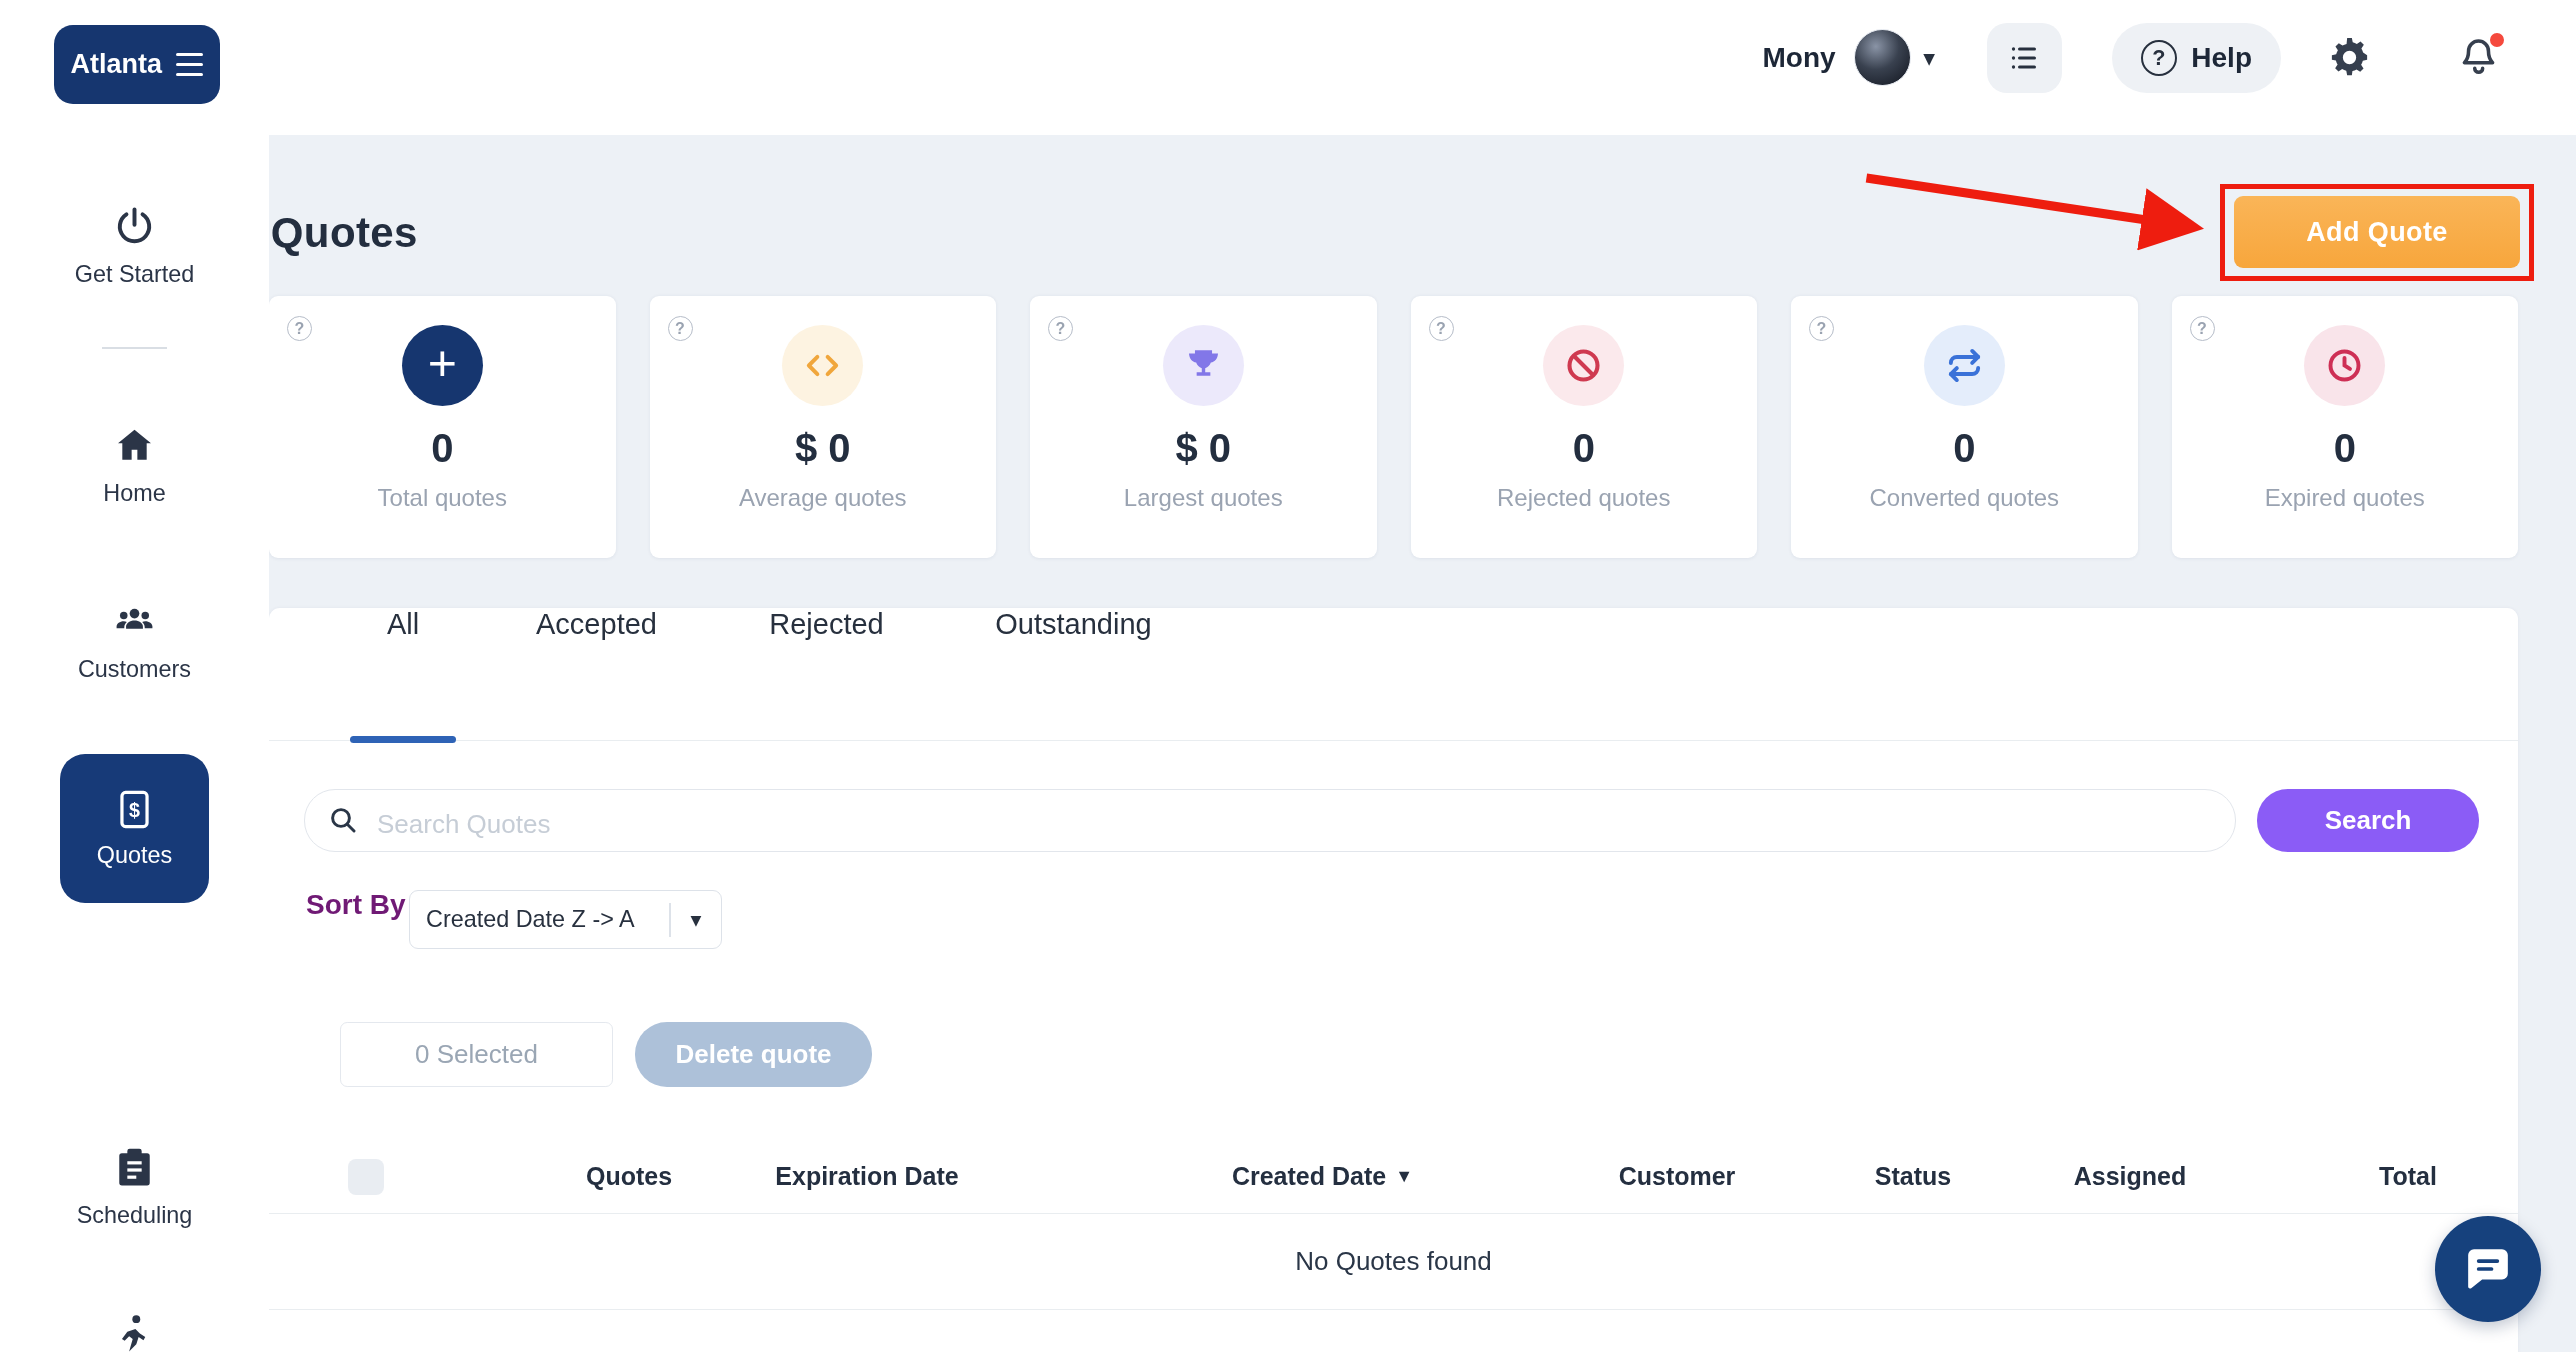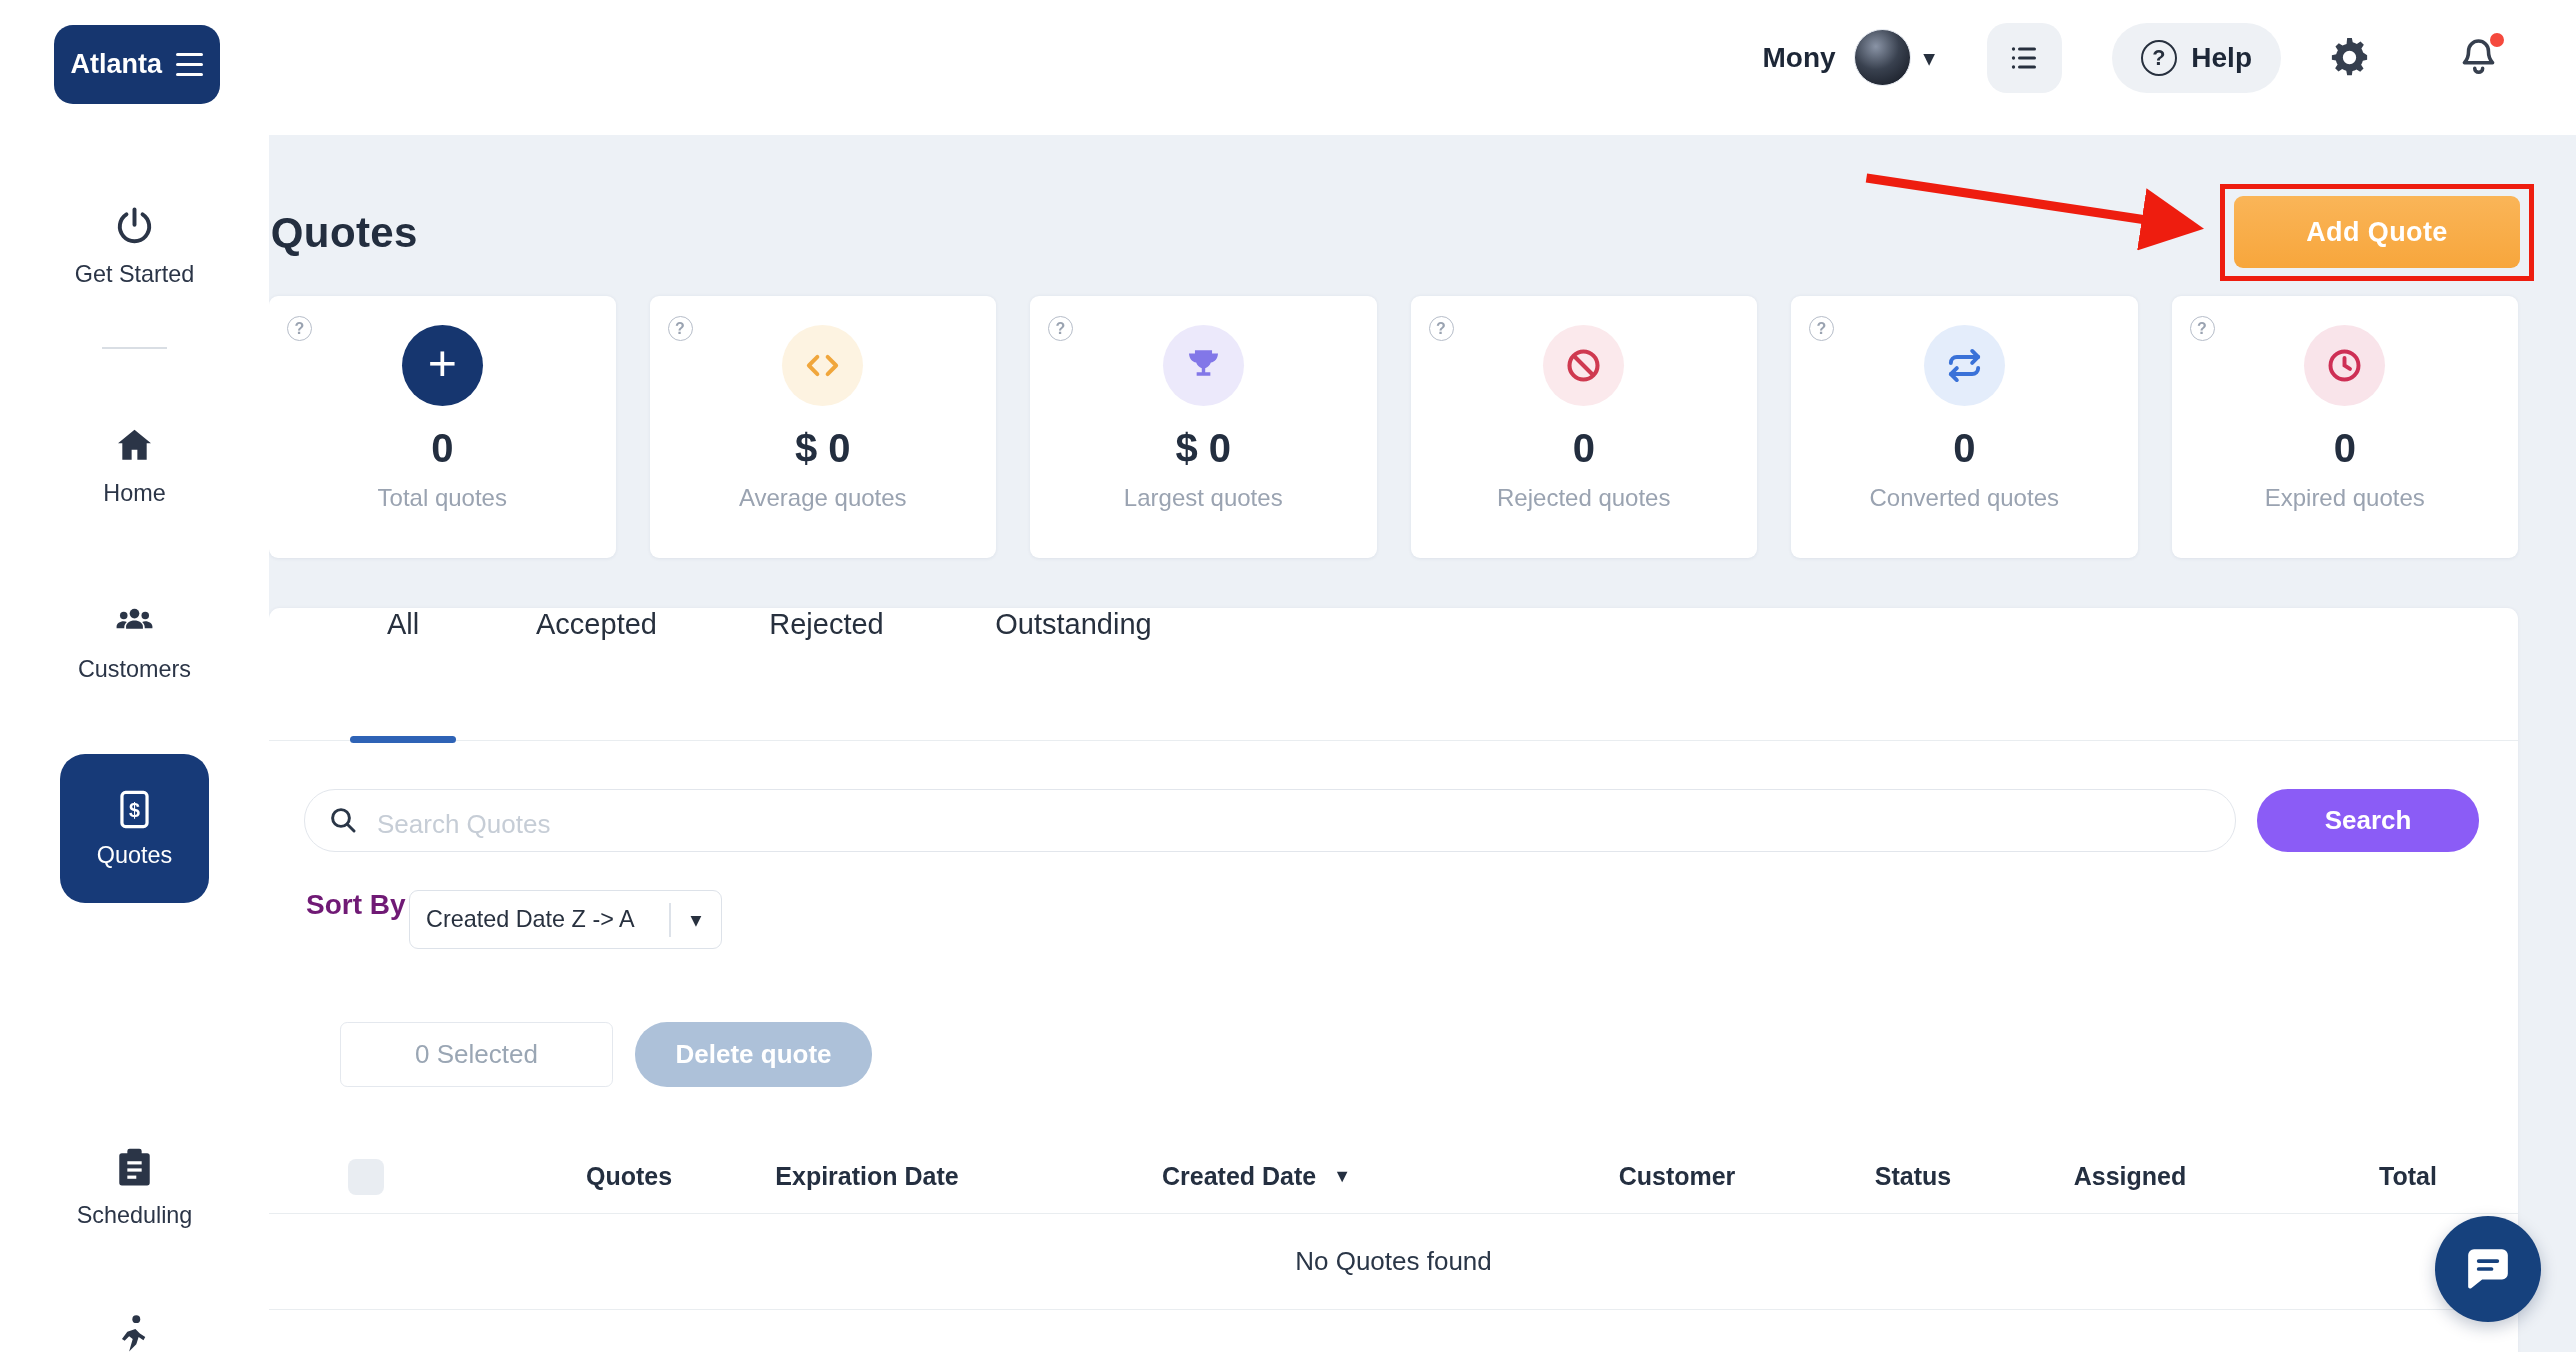--- a/index.html
+++ b/index.html
@@ -111,21 +111,21 @@
   .selected-box { position:absolute; left:71px; top:414px; width:273px; height:65px; border:1.8px solid #e4e8ee;
                   border-radius:7.2px; display:grid; place-items:center; color:#9aa6b4; font-size:26px; }
   .delete-btn { position:absolute; left:366px; top:414px; width:237px; height:65px; border:none;
                 border-radius:32px; background:#adc1d9; color:#fff; font-size:26px; font-weight:600; cursor:pointer; }
 
   .thead { position:absolute; left:0; top:532px; width:100%; height:74px; border-bottom:1.8px solid #e9edf0; }
   .th { position:absolute; top:21.6px; font-size:25px; font-weight:700; color:#242f40; text-align:center; }
   .th-check { position:absolute; left:79px; top:19px; width:36px; height:36px; background:#e9edf2; border-radius:8px; cursor:pointer; }
   .th-quotes { left:305px; width:110px; }
   .th-exp { left:481px; width:234px; }
-  .th-created { left:893px; width:251px; display:flex; align-items:center; justify-content:flex-start; gap:17px; cursor:pointer; }
+  .th-created { left:893px; width:251px; display:flex; align-items:center; justify-content:flex-end; gap:9px; cursor:pointer; }
   .sort-caret { font-size:18px; }
   .th-customer { left:1309px; width:198px; }
   .th-status { left:1563px; width:162px; }
   .th-assigned { left:1762px; width:198px; }
   .th-total { left:2049px; width:180px; }
   .empty-row { position:absolute; left:0; top:605px; width:100%; height:97px; border-bottom:1.8px solid #e9edf0;
                display:grid; place-items:center; font-size:26px; color:#2a3647; }
 
   
   .chat-fab { position:absolute; right:35px; bottom:31px; width:106px; height:106px; border-radius:50%;

